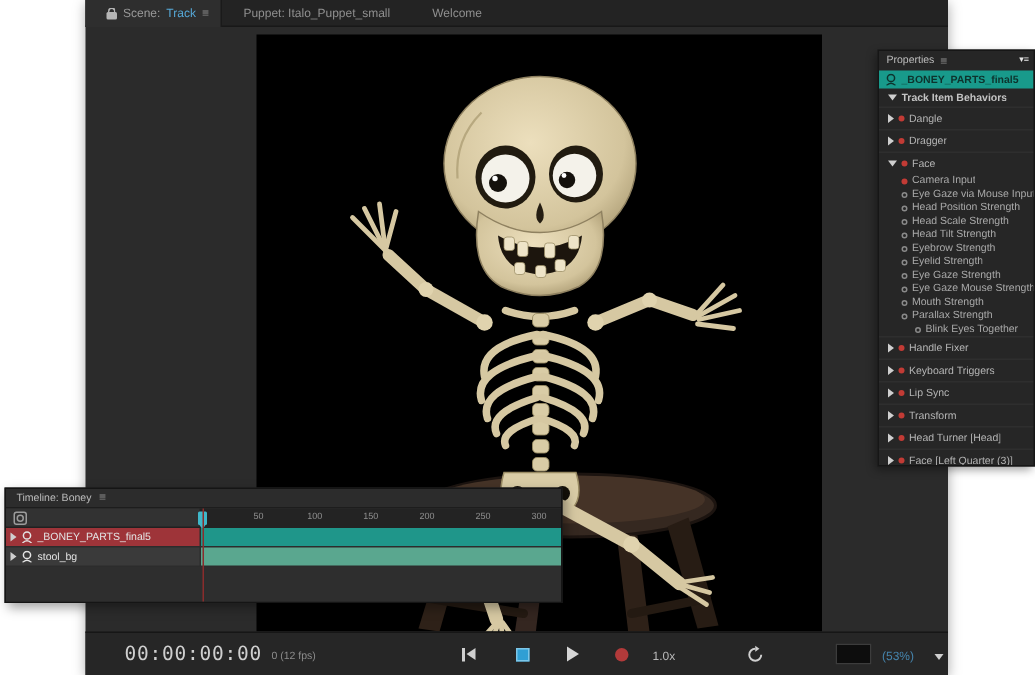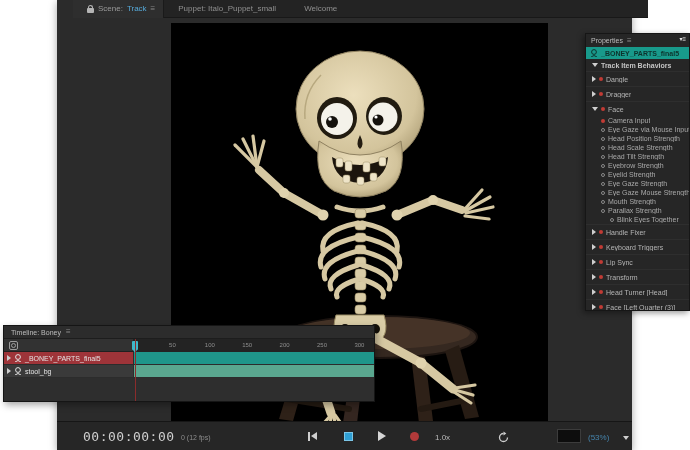--- a/index.html
+++ b/index.html
@@ -5,21 +5,21 @@
   * { margin:0; padding:0; box-sizing:border-box; }
   html,body { background:#fff; }
   body { font-family:"Liberation Sans", sans-serif; }
   #canvas { position:relative; width:690px; height:450px; overflow:hidden; background:#fff; }
 
   
   .main-window { position:absolute; left:57px; top:0; width:575px; height:450px;
     background:#2b2b2b; box-shadow:0 2px 8px rgba(0,0,0,.35); }
 
   .top-bar { position:absolute; left:0; top:0; width:100%; height:18px; background:#232323;
-    border-bottom:1px solid #181818; display:flex; align-items:center; color:#9a9a9a; font-size:8px;margin-left:16px; }
+    border-bottom:1px solid #181818; display:flex; align-items:center; color:#9a9a9a; font-size:8px; }
   .scene-tab { display:flex; align-items:center; gap:4px; background:#2e2e2e; height:18px;
     padding:0 8px 0 14px; border-right:1px solid #1a1a1a; }
   .lock-icon { width:7px; height:8px; position:relative; display:inline-block; }
   .lock-icon .shackle { position:absolute; left:1px; top:0; width:5px; height:4px;
     border:1px solid #b5b5b5; border-bottom:none; border-radius:3px 3px 0 0; }
   .lock-icon .body { position:absolute; left:0; top:3px; width:7px; height:5px; background:#b5b5b5; border-radius:1px; }
   .scene-name { color:#56a9d8; }
   .menu-glyph { color:#8a8a8a; font-size:8px; line-height:8px; }
   .bar-tab { padding:12px 14px; height:18px; display:flex; align-items:center; color:#8f8f8f; }
 

